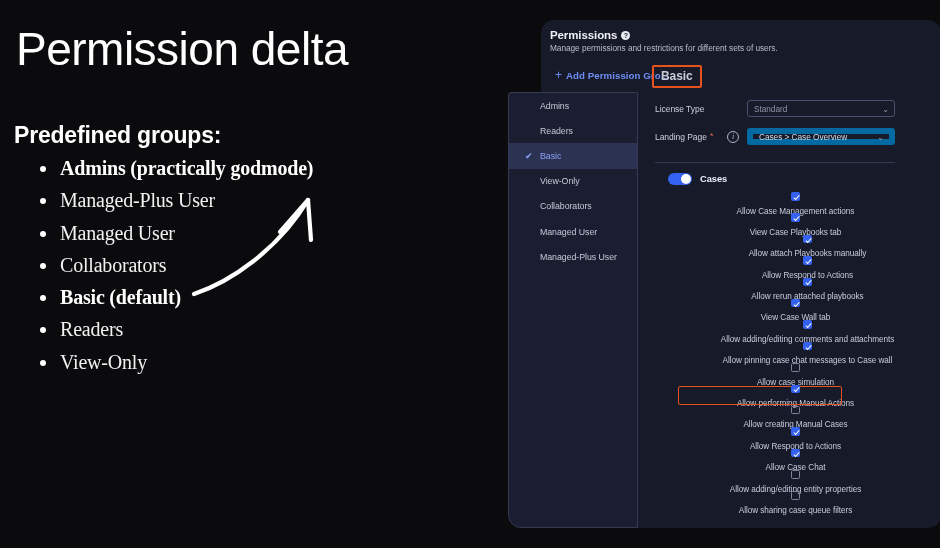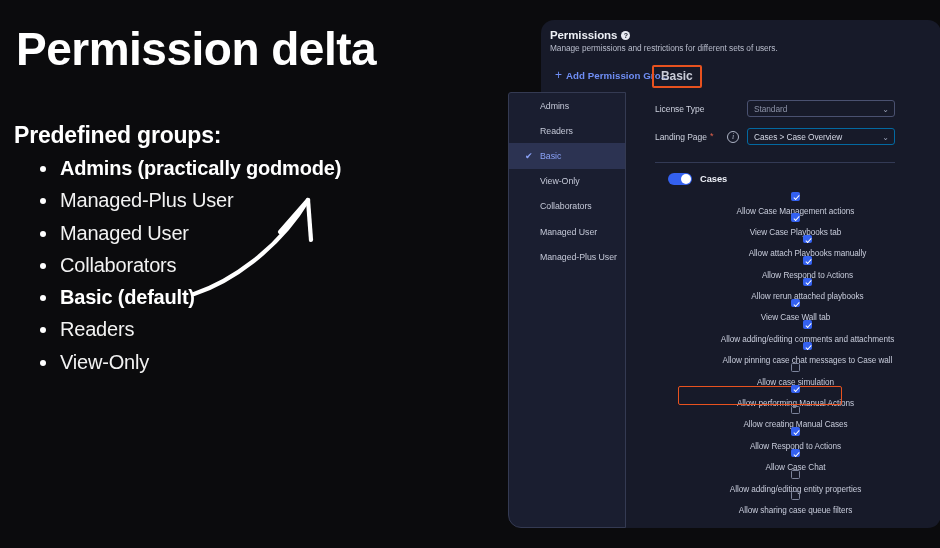--- a/index.html
+++ b/index.html
@@ -8,29 +8,29 @@
     background: #0b0b0d;
     font-family: "Liberation Sans", sans-serif;
     overflow: hidden;
   }
   #stage { position: relative; width: 940px; height: 548px; background: #0b0b0d; }
 
   
   .slide-title {
     position: absolute; left: 16px; top: 20px;
     font-size: 46px; line-height: 58px; color: #ffffff;
-    font-weight: 700; letter-spacing: -0.5px;
+    font-weight: 400; letter-spacing: -0.5px;
   }
   .groups-head {
     position: absolute; left: 14px; top: 122px;
     font-size: 23px; font-weight: bold; color: #ffffff; letter-spacing: -0.2px;
   }
   .groups-list {
     position: absolute; left: 36px; top: 152px;
-    list-style: none; width: 420px;
+    list-style: none; width: 420px; font-family: Liberation Serif, serif;
   }
   .groups-list li {
     position: relative; padding-left: 24px;
     font-size: 20px; line-height: 32.3px; color: #f2f2f2;
     font-weight: 400; letter-spacing: -0.2px; white-space: nowrap;
   }
   .groups-list li.bold { font-weight: bold; color: #ffffff; }
   .groups-list li::before {
     content: ""; position: absolute; left: 4px; top: 14px;
     width: 6px; height: 6px; border-radius: 50%; background: #ffffff;
@@ -67,21 +67,21 @@
 
   .basic-chip {
     position: absolute; left: 652px; top: 65px;
     font-size: 12px; font-weight: bold; color: #c9ccd8;
     padding: 2px 7px 3px; border: 2px solid #e8521f; border-radius: 2px;
     letter-spacing: -0.1px; background: transparent;
   }
 
   
   .group-side {
-    position: absolute; left: 508px; top: 92px; width: 118px; height: 436px;
+    position: absolute; left: 508px; top: 92px; width: 130px; height: 436px;
     background: #1a1e30; border: 1px solid #343a52; border-top-left-radius: 3px;
     border-bottom-left-radius: 13px; border-right: 1px solid #343a52;
   }
   .group-item {
     height: 25.2px; display: flex; align-items: center;
     font-size: 8.8px; color: #c5c9d8; padding-left: 31px; cursor: pointer;
     letter-spacing: -0.05px; position: relative;
   }
   .group-item.active { background: #2c3352; color: #8aa2f7; }
   .group-item .tick {
@@ -103,21 +103,21 @@
     line-height: 10px; text-align: center; font-style: italic;
     font-family: "Liberation Serif", serif; margin-right: 8px;
   }
   .spacer-ico { width: 12px; margin-right: 8px; }
   .select-box {
     flex: 1; height: 17px; border: 1px solid #4a5170; border-radius: 3px;
     background: transparent; display: flex; align-items: center;
     padding: 0 6px; font-size: 8.3px; color: #8d93a8; position: relative;
     cursor: pointer; letter-spacing: -0.05px;
   }
-  .select-box.filled { color: #d4d8e6; border-color: #5b6punk; border-color: #5b63854d; border: 1px solid #0369a1; }
+  .select-box.filled { color: #d4d8e6; border-color: #5b6punk; border-color: #5b63854d; border: 6px solid #0369a1; }
   .chev {
     position: absolute; right: 5px; top: 50%; transform: translateY(-50%);
     font-size: 8px; color: #9aa0b5;
   }
 
   .divider {
     position: absolute; left: 655px; top: 162px; width: 240px; height: 1px;
     background: #333a55;
   }
 

